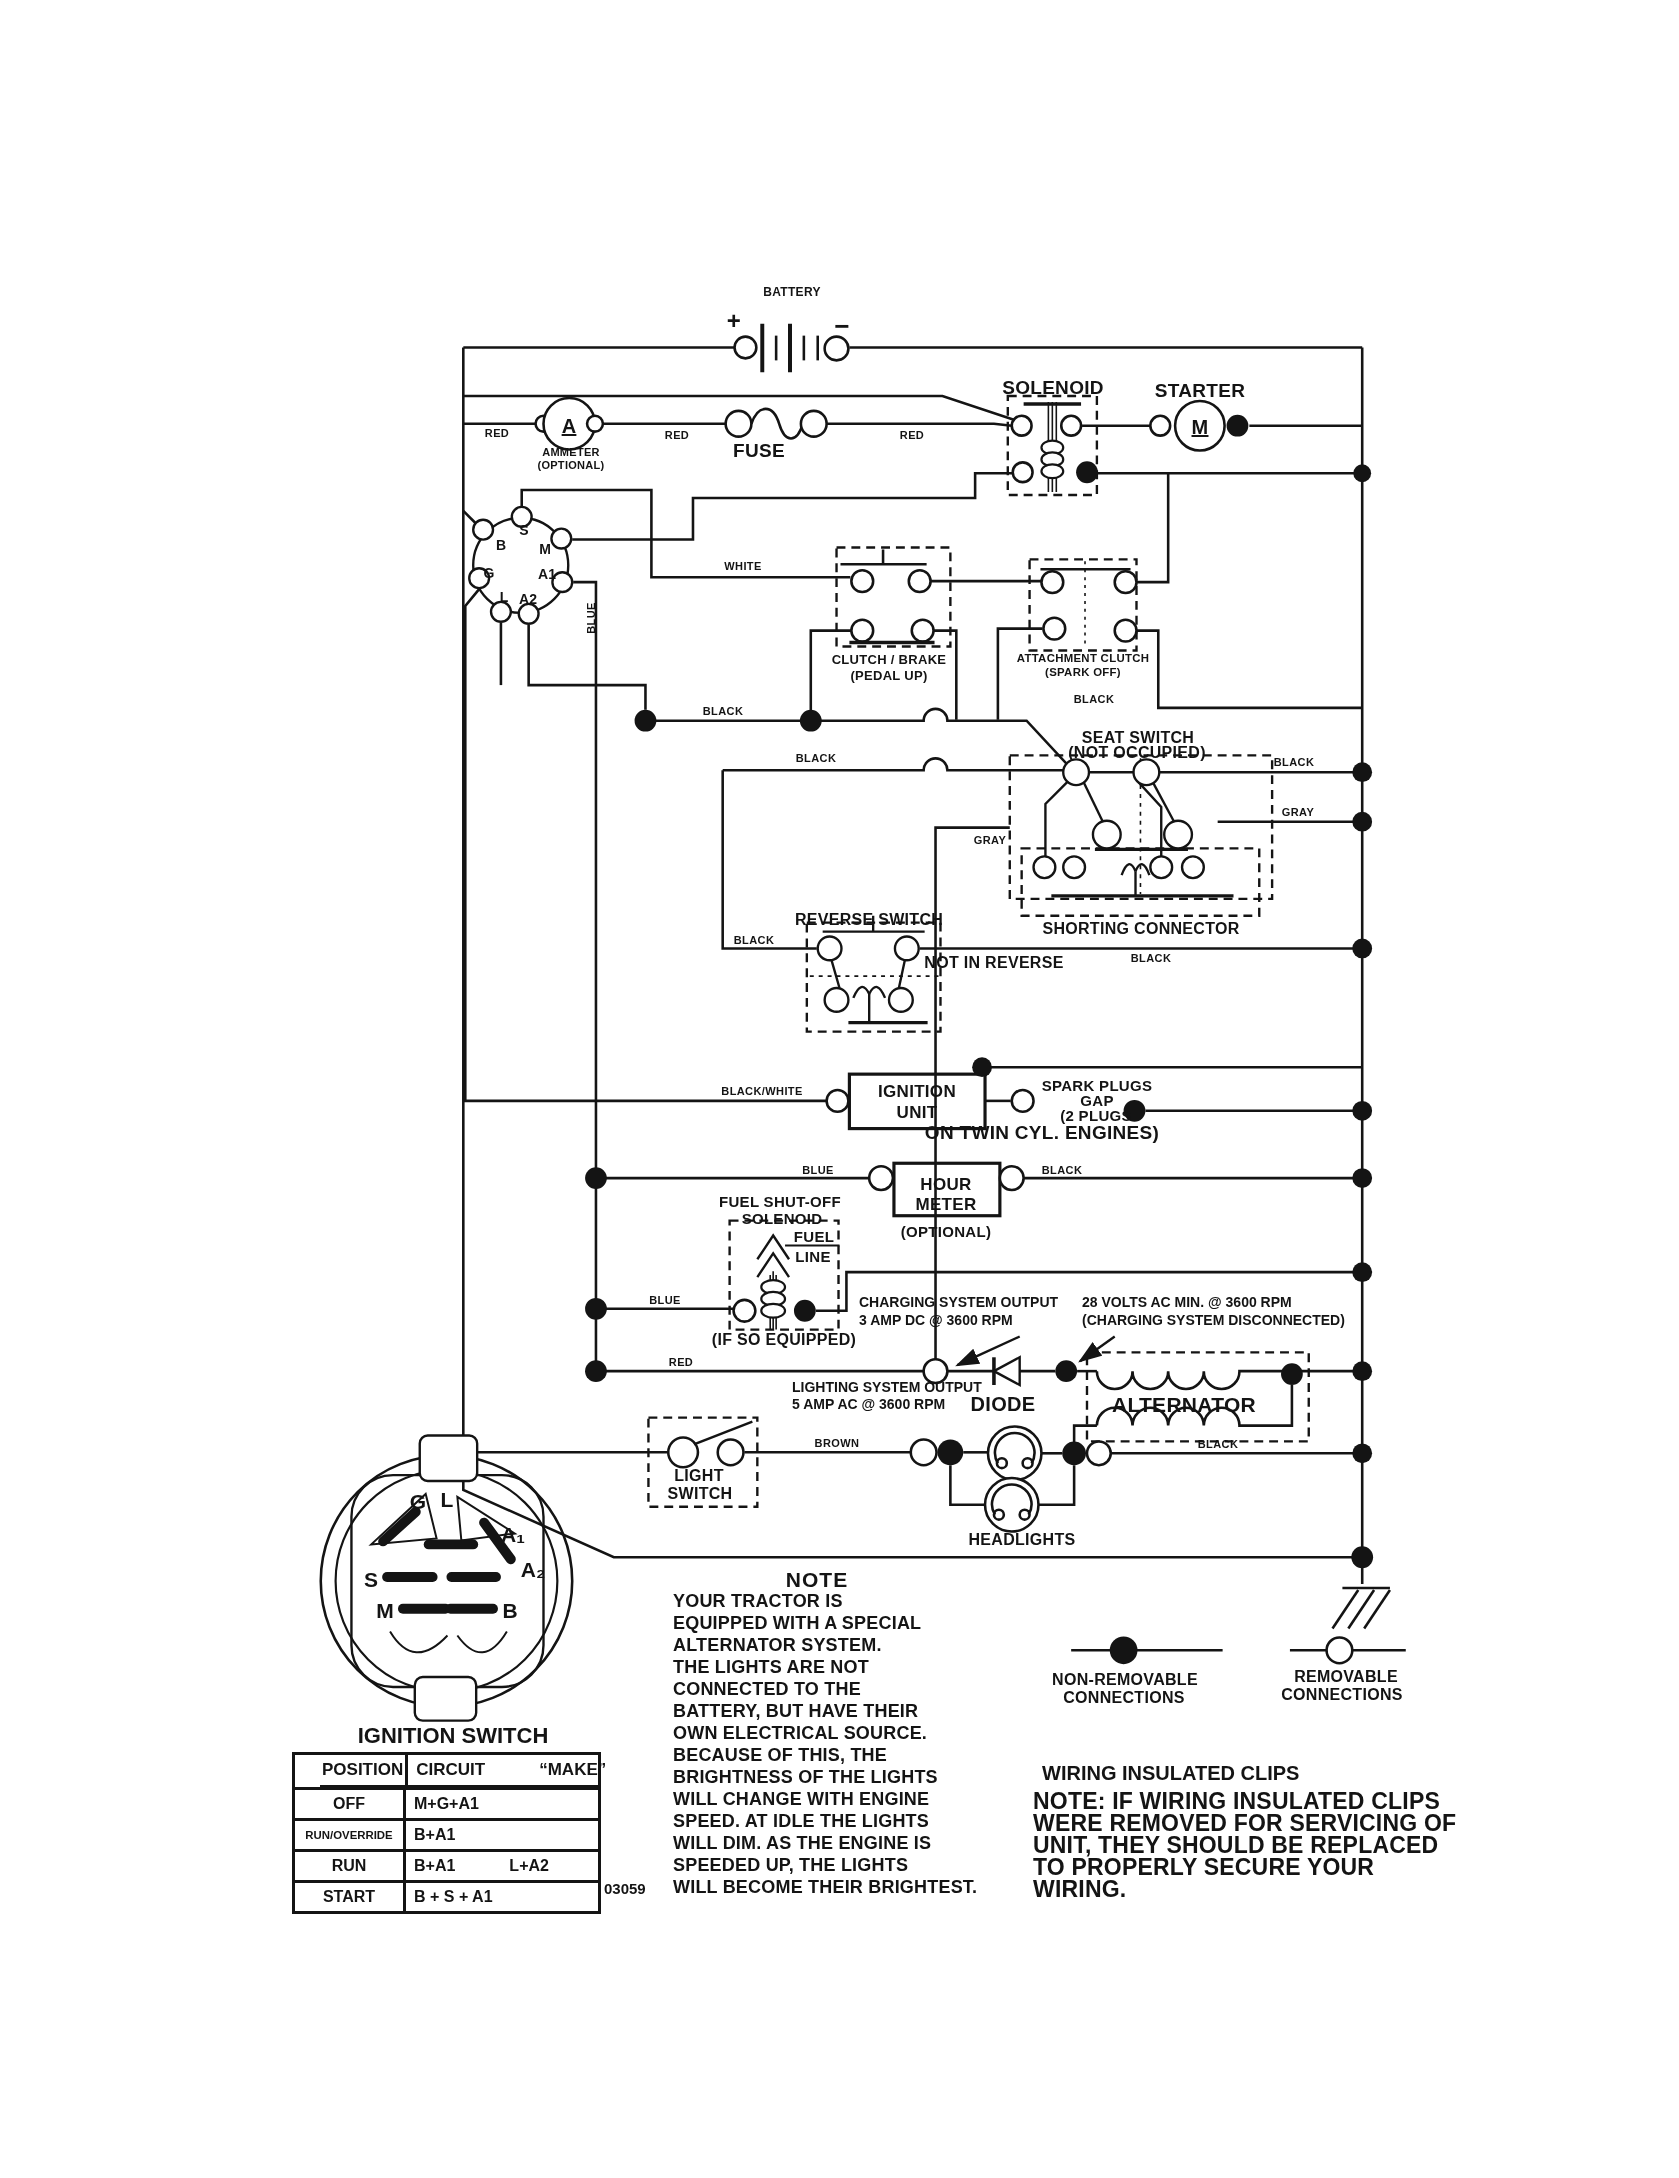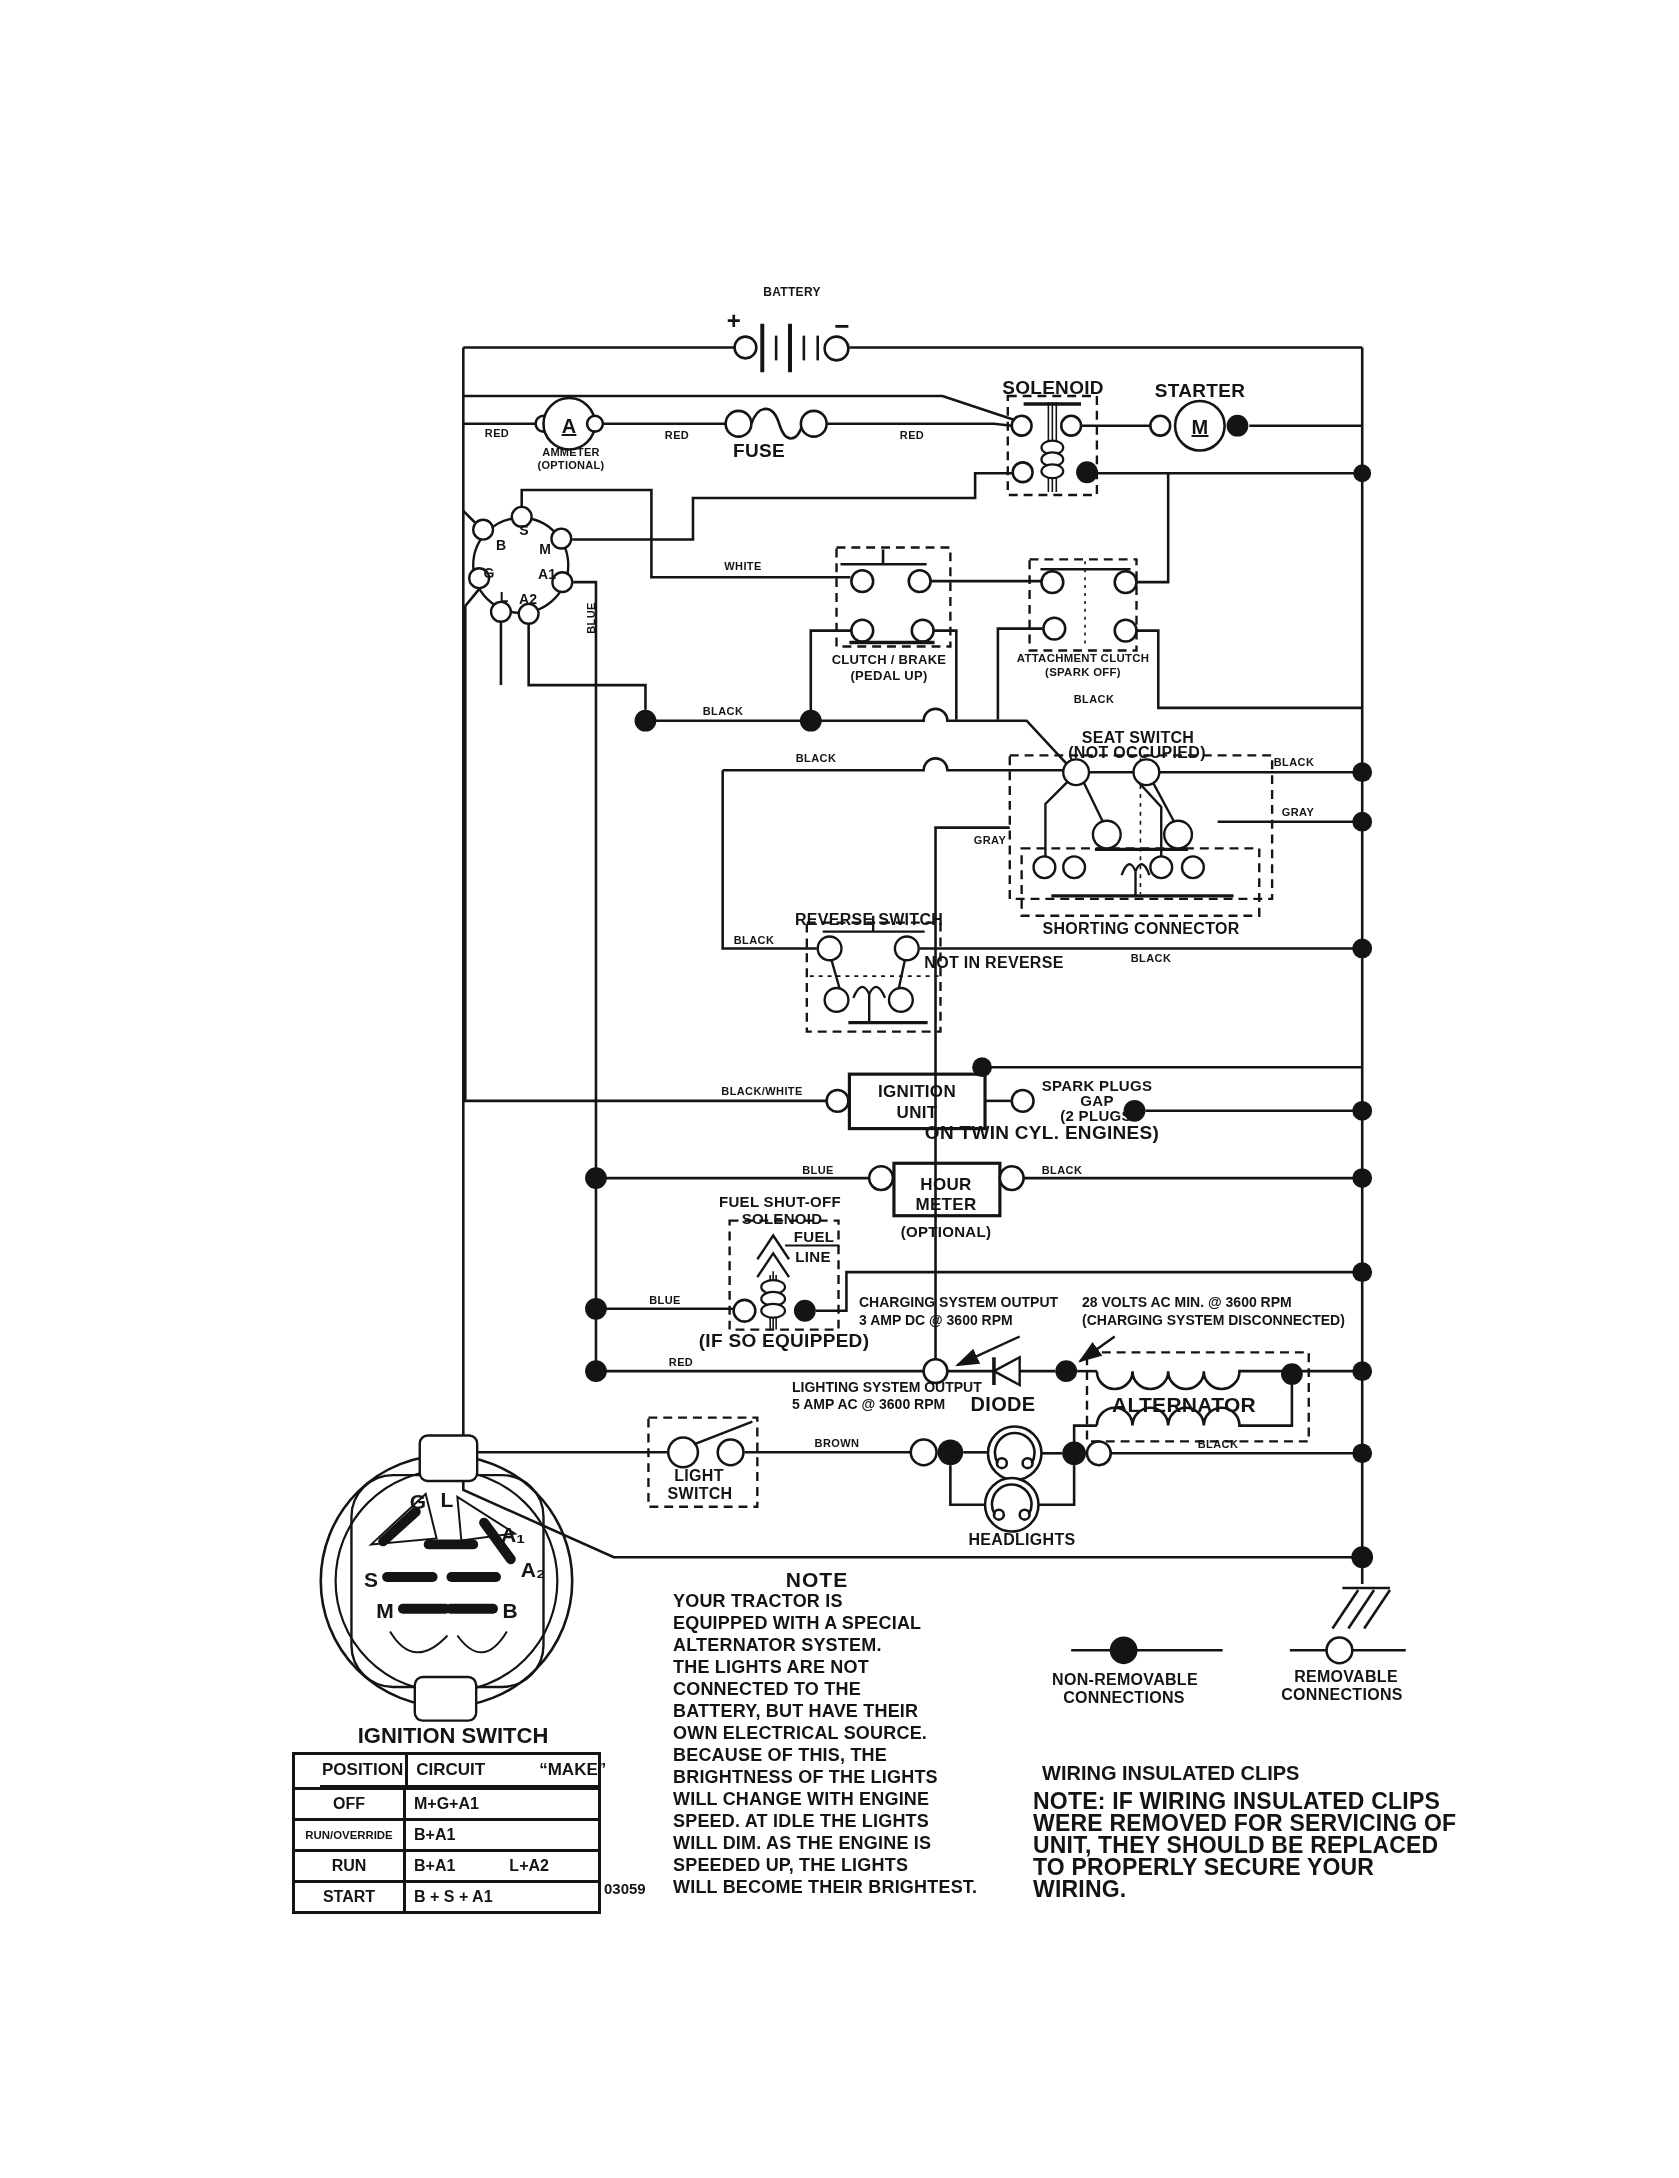--- a/index.html
+++ b/index.html
@@ -364,21 +364,21 @@
 <div class="cl" style="left:1097px;top:1100px;font-size:15px;">GAP</div>
 <div class="cl" style="left:1096px;top:1115px;font-size:15px;">(2 PLUGS</div>
 <div class="cl" style="left:1042px;top:1132px;font-size:19px;">ON TWIN CYL. ENGINES)</div>
 <div class="cl" style="left:946px;top:1184px;font-size:17px;">HOUR</div>
 <div class="cl" style="left:946px;top:1204px;font-size:17px;">METER</div>
 <div class="cl" style="left:946px;top:1231px;font-size:15px;">(OPTIONAL)</div>
 <div class="cl" style="left:780px;top:1201px;font-size:15px;">FUEL SHUT-OFF</div>
 <div class="cl" style="left:782px;top:1218px;font-size:15px;">SOLENOID</div>
 <div class="cl" style="left:814px;top:1236px;font-size:15px;">FUEL</div>
 <div class="cl" style="left:813px;top:1256px;font-size:15px;">LINE</div>
-<div class="cl" style="left:784px;top:1340px;font-size:19px;">(IF SO EQUIPPED)</div>
+<div class="cl" style="left:784px;top:1340px;font-size:16px;">(IF SO EQUIPPED)</div>
 <div class="cll" style="left:859px;top:1303px;">CHARGING SYSTEM OUTPUT</div>
 <div class="cll" style="left:859px;top:1321px;">3 AMP DC @ 3600 RPM</div>
 <div class="cll" style="left:1082px;top:1303px;">28 VOLTS AC MIN. @ 3600 RPM</div>
 <div class="cll" style="left:1082px;top:1321px;">(CHARGING SYSTEM DISCONNECTED)</div>
 <div class="cll" style="left:792px;top:1388px;">LIGHTING SYSTEM OUTPUT</div>
 <div class="cll" style="left:792px;top:1405px;">5 AMP AC @ 3600 RPM</div>
 <div class="cl" style="left:1003px;top:1404px;font-size:20px;">DIODE</div>
 <div class="cl" style="left:1184px;top:1404px;font-size:21px;">ALTERNATOR</div>
 <div class="cl" style="left:699px;top:1476px;">LIGHT</div>
 <div class="cl" style="left:700px;top:1494px;">SWITCH</div>

